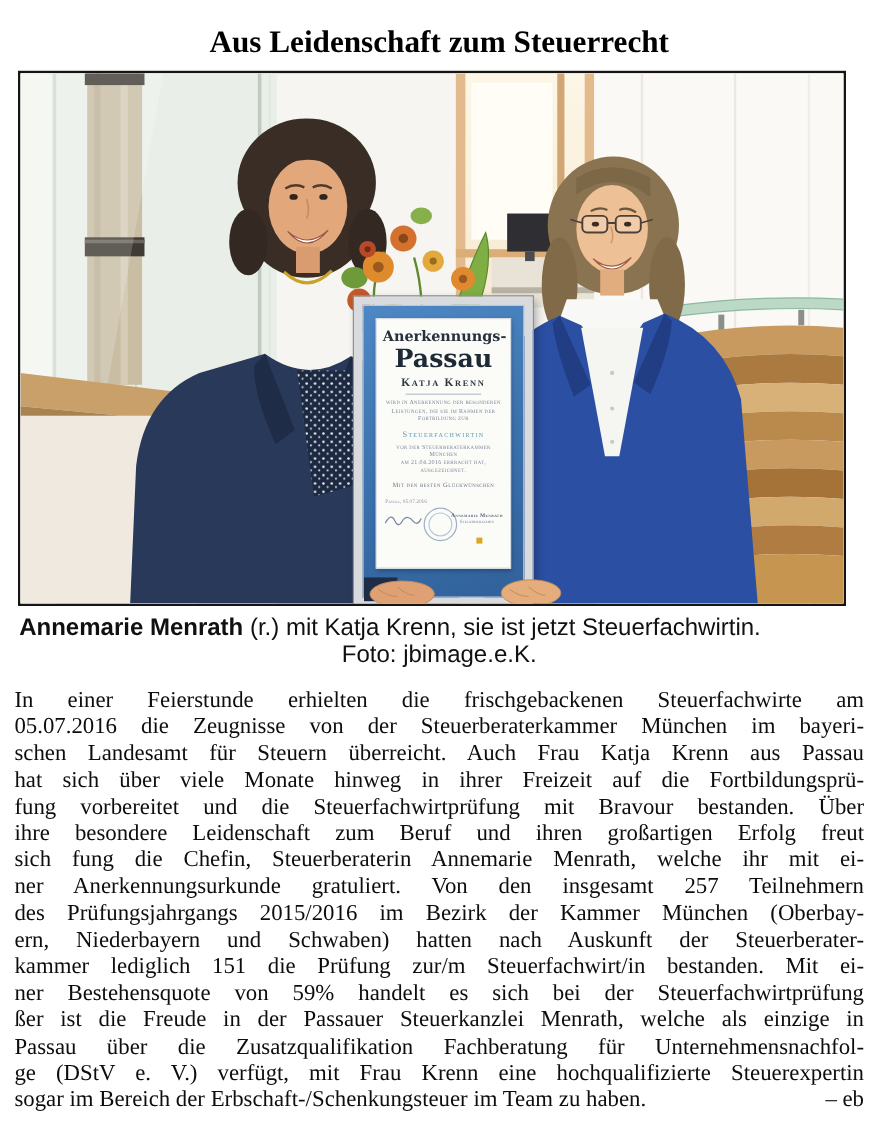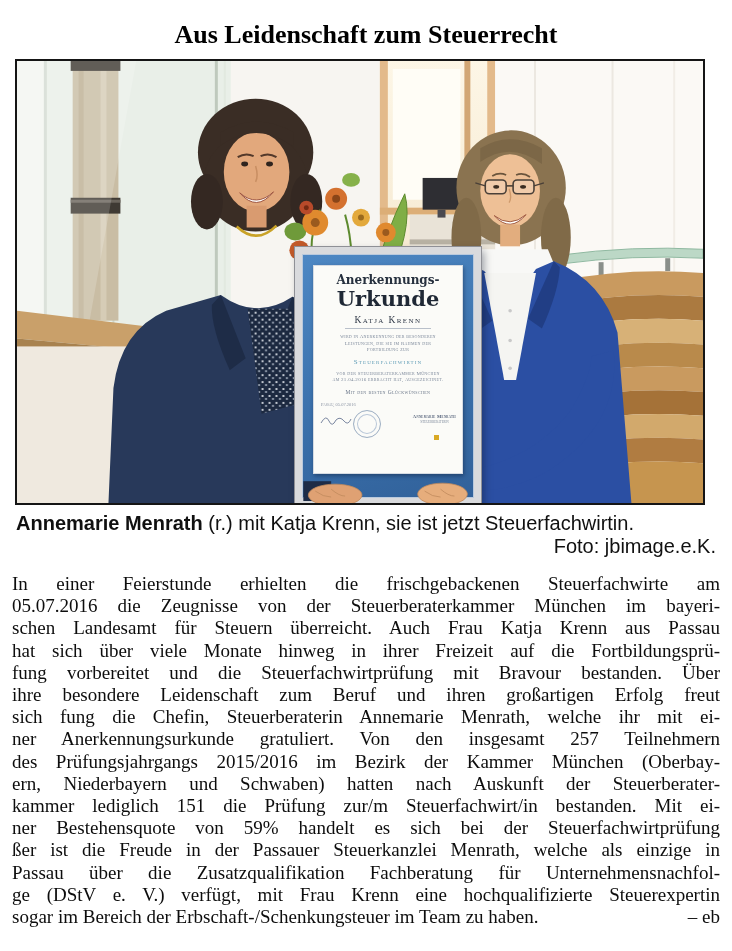--- a/index.html
+++ b/index.html
@@ -12,53 +12,53 @@
     margin:20px 8px 9px 8px;font-family:"Liberation Serif",serif;color:#000;
   }
   .photo-wrap{
     position:relative;margin-left:15px;width:686px;height:442px;
     border:2px solid #151515;overflow:hidden;background:#f4f2ee;
   }
   .photo-wrap svg.scene{position:absolute;left:0;top:0;z-index:1;}
   .photo-wrap svg.hands{position:absolute;left:0;top:0;z-index:3;pointer-events:none;}
   
   .frame{
-    position:absolute;left:278px;top:186px;width:186px;height:258px;z-index:2;
+    position:absolute;left:278px;top:186px;width:149px;height:258px;z-index:2;
     box-sizing:border-box;border:7px solid #d9dadd;outline:1px solid #8f9096;
     background:linear-gradient(160deg,#4e88c4 0%,#3a70ab 55%,#31619a 100%);
     box-shadow:3px 4px 8px rgba(10,20,40,.40), inset 0 0 0 1px #b9c9dd;
     padding-left:20px;
   }
   .paper{
     position:absolute;left:11px;top:11px;right:11px;bottom:24px;
     background:#fbfbf8;box-shadow:inset 0 0 0 1px #d5dbe3,1px 2px 4px rgba(0,10,30,.35);
     padding:9px 6px 3px 6px;box-sizing:border-box;text-align:center;overflow:hidden;
     font-family:"Liberation Serif",serif;color:#3c4656;
   }
   .cert-title1{font-family:"DejaVu Serif",serif;font-weight:bold;font-size:12px;line-height:13px;color:#26303e;}
   .cert-title2{font-family:"DejaVu Serif",serif;font-weight:bold;font-size:21px;line-height:23px;color:#1f2835;margin-bottom:5px;}
-  .cert-name{font-variant:small-caps;font-weight:normal;font-size:9.5px;letter-spacing:1.4px;color:#2d3645;line-height:11px;}
+  .cert-name{font-variant:small-caps;font-weight:bold;font-size:9.5px;letter-spacing:1.4px;color:#2d3645;line-height:11px;}
   .cert-rule{width:62%;height:1px;background:#b9c0ca;margin:2px auto 5px auto;}
   .cert-small{font-variant:small-caps;font-size:5px;line-height:6.5px;letter-spacing:.3px;color:#7d899b;}
   .cert-qual{font-variant:small-caps;font-size:7px;line-height:9px;letter-spacing:1.1px;color:#5b9ab5;margin:4px 0;}
   .cert-wish{font-variant:small-caps;font-size:5.5px;line-height:7px;letter-spacing:.4px;color:#6a7689;margin-top:5px;}
   .cert-date{font-variant:small-caps;font-size:4.5px;color:#8a93a3;text-align:left;margin:6px 0 0 2px;}
   .cert-sigrow{position:relative;height:32px;margin-top:1px;}
   .cert-stamp{
     position:absolute;left:34px;top:2px;width:26px;height:26px;border-radius:50%;
     border:1px solid #9fb0c4;box-shadow:inset 0 0 0 3px #fbfbf8, inset 0 0 0 4px #b9c7d8;
   }
   .cert-signer{position:absolute;right:1px;top:6px;text-align:center;}
   .cert-signer-name{font-variant:small-caps;font-weight:bold;font-size:4.6px;line-height:5.5px;color:#55627a;letter-spacing:.3px;}
   .cert-signer-title{font-variant:small-caps;font-size:4.2px;line-height:5px;color:#7d899b;}
   .cert-logo{position:absolute;right:18px;bottom:0px;width:5px;height:5px;background:#d9a925;}
   .cert-sig-svg{position:absolute;left:0px;top:4px;}
   
   .caption{margin:7px 16px 6px 16px;font-family:"Liberation Sans",sans-serif;font-size:20px;line-height:23px;color:#101010;}
-  .caption .credit{text-align:right;}
+  .caption .credit{text-align:center;}
   
   .article{margin:15px 12px 0 12px;font-size:19px;line-height:22.2px;color:#0d0d0d;}
   .article .line{text-align:justify;text-align-last:justify;white-space:nowrap;overflow:hidden;}
   .article .lastline{display:flex;justify-content:space-between;white-space:nowrap;}
 </style>
 </head>
 <body>
 
 <h1 class="headline">Aus Leidenschaft zum Steuerrecht</h1>
 
@@ -204,21 +204,21 @@
       <circle cx="371" cy="173" r="10" fill="#e0892e"></circle>
         <circle cx="371" cy="173" r="3.5" fill="#9a5a1e"></circle>
       <circle cx="291" cy="148" r="7" fill="#b84a2a"></circle>
         <circle cx="291" cy="148" r="2.5" fill="#742a12"></circle>
     </g>
   </svg>
 
   <div class="frame">
     <div class="paper">
       <div class="cert-title1">Anerkennungs-</div>
-      <div class="cert-title2">Urkunde</div>
+      <div class="cert-title2">Passau</div>
       <div class="cert-name">Katja Krenn</div>
       <div class="cert-rule"></div>
       <div class="cert-small">wird in Anerkennung der besonderen</div>
       <div class="cert-small">Leistungen, die sie im Rahmen der</div>
       <div class="cert-small">Fortbildung zur</div>
       <div class="cert-qual">Steuerfachwirtin</div>
       <div class="cert-small">vor der Steuerberaterkammer München</div>
       <div class="cert-small">am 21.04.2016 erbracht hat, ausgezeichnet.</div>
       <div class="cert-wish">Mit den besten Glückwünschen</div>
       <div class="cert-date">Passau, 05.07.2016</div>

